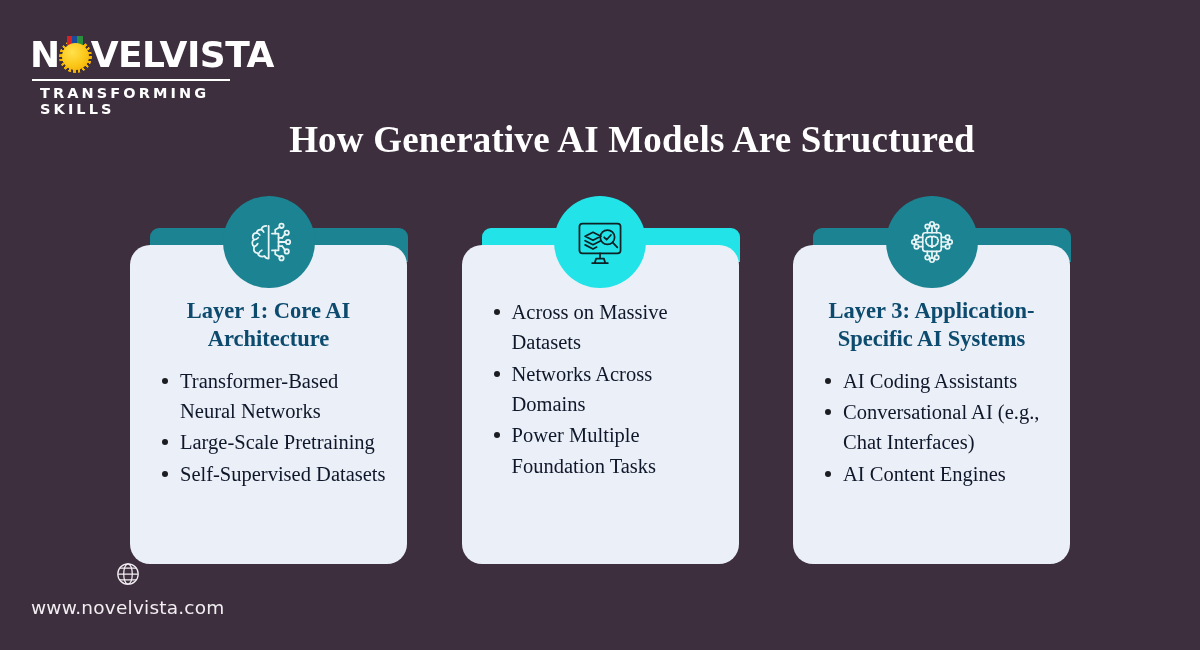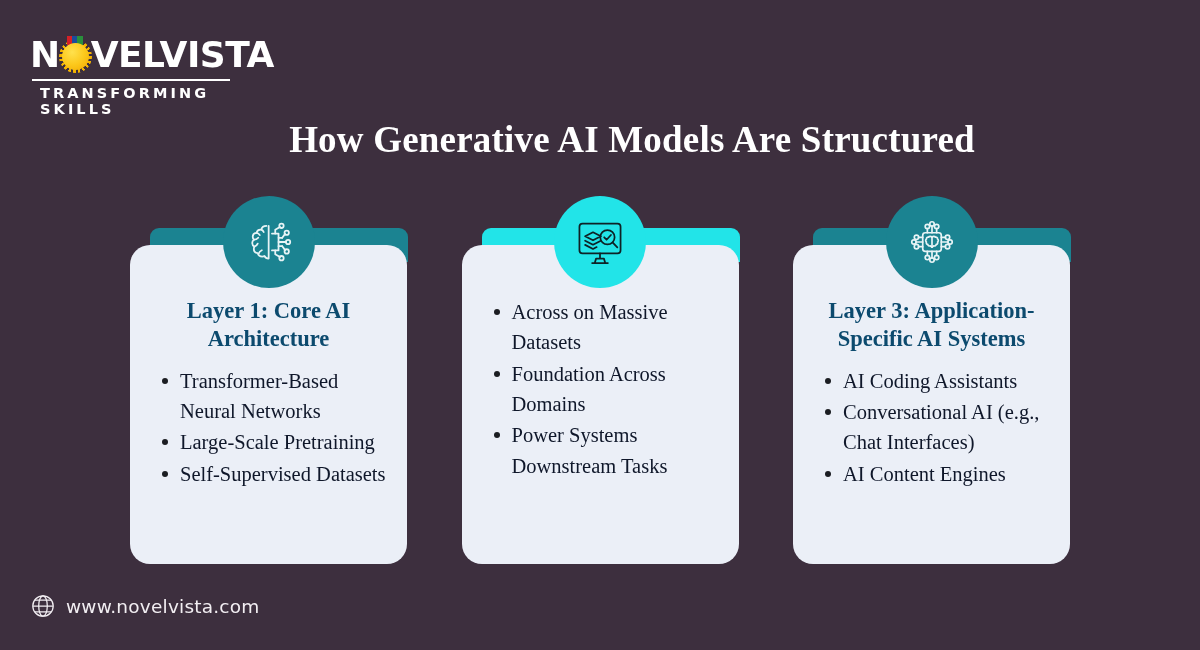--- a/index.html
+++ b/index.html
@@ -197,20 +197,21 @@
   }
 
   
   .footer {
     position: absolute;
     left: 31px;
     bottom: 32px;
     display: flex;
     align-items: center;
     gap: 11px;
+    flex-direction: column;
   }
   .footer-url {
     font-family: "DejaVu Sans", sans-serif;
     font-size: 18.5px;
     color: #F2EEF2;
     letter-spacing: 0.2px;
   }
   .globe-icon { display: block; }
 </style>
 </head>
@@ -285,22 +286,22 @@
         <path d="M15 35.3l9 4.6 4.2-2.1"></path>
 
         <circle cx="40.5" cy="26.5" r="8.2"></circle>
         <path d="M36.8 26.6l2.7 2.8 5-5.4"></path>
         <path d="M46.6 32.8l5.2 5.4"></path>
       </svg>
     </div>
     <div class="panel">
       <ul class="bullets">
         <li>Across on Massive Datasets</li>
-        <li>Foundation Across Domains</li>
-        <li>Power Systems Downstream Tasks</li>
+        <li>Networks Across Domains</li>
+        <li>Power Multiple Foundation Tasks</li>
       </ul>
     </div>
   </div>
 
   <div class="card">
     <div class="ribbon" style="background:#1B8391"></div>
     <div class="badge" style="background:#1B8391">
       <svg width="54" height="54" viewBox="0 0 64 64" fill="none" stroke="#E8F4F6" stroke-width="2" stroke-linecap="round" stroke-linejoin="round">
 
         <rect x="21" y="21" width="22" height="22" rx="3"></rect>

